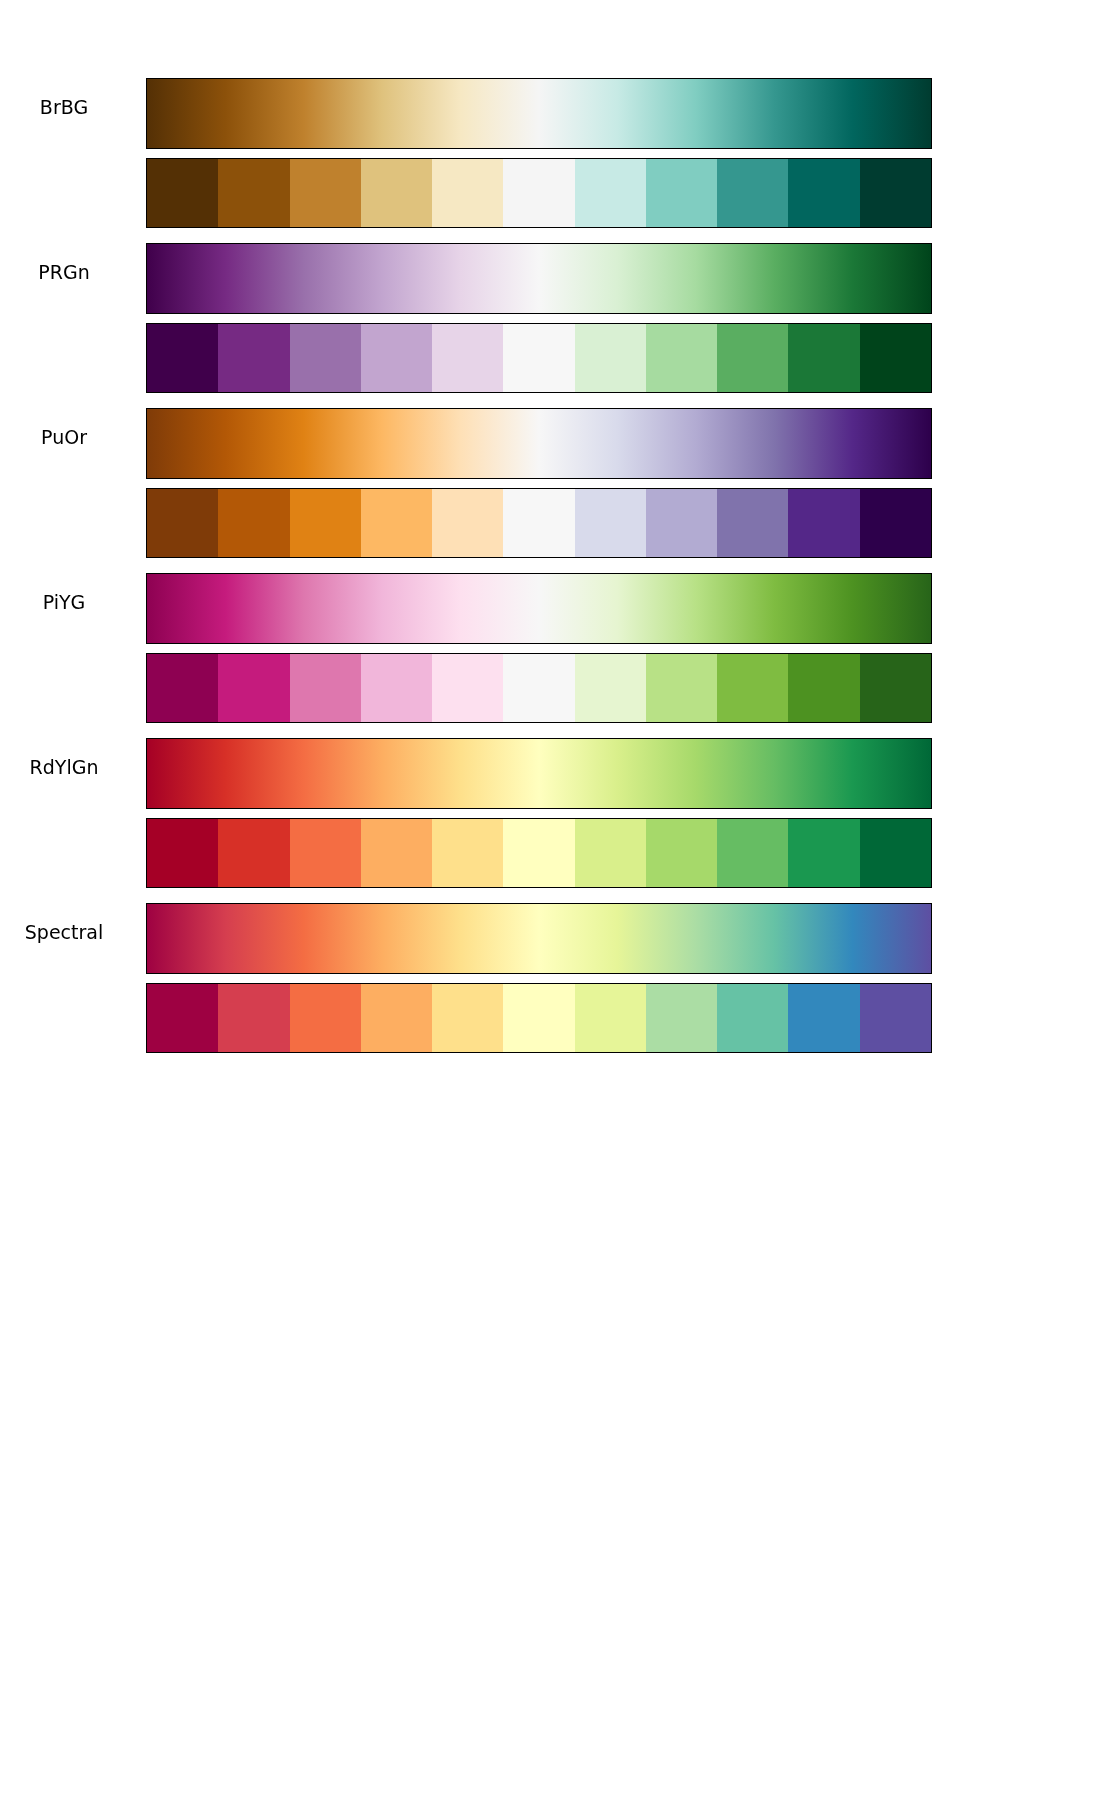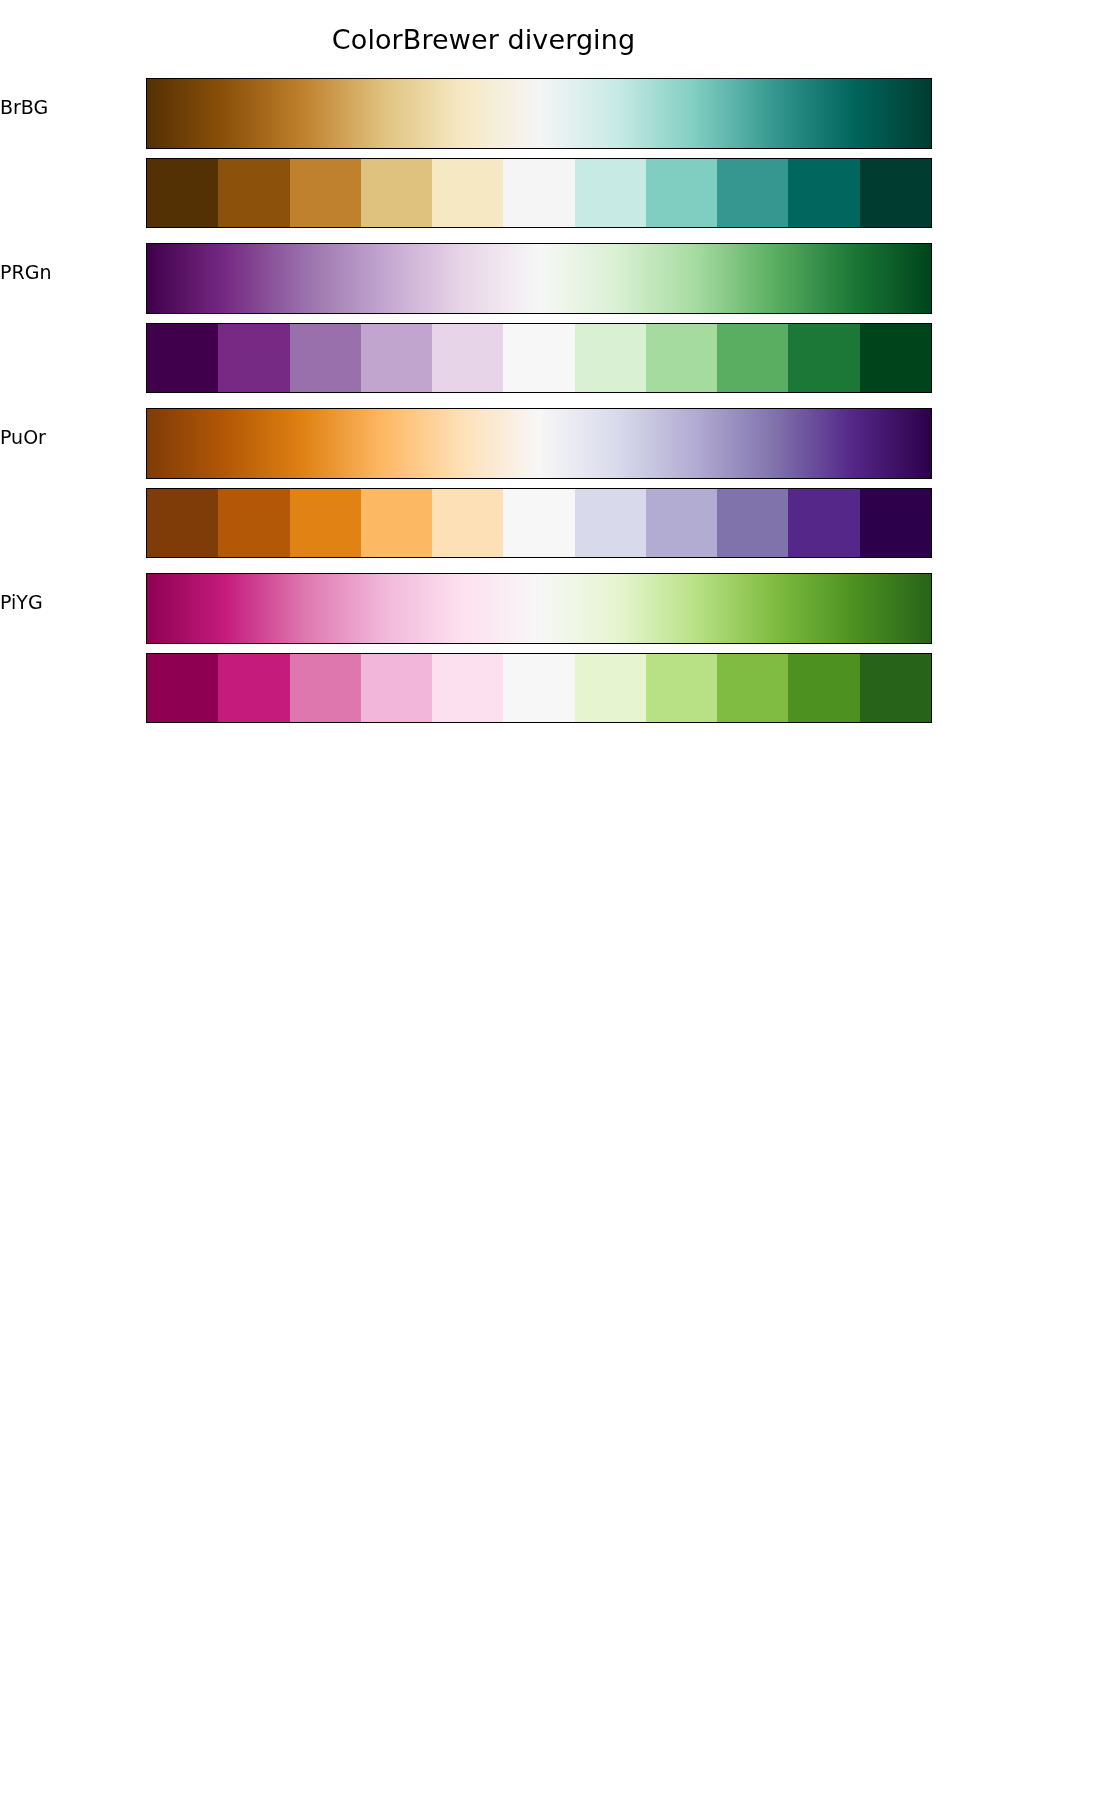--- a/index.html
+++ b/index.html
@@ -38,21 +38,21 @@
   }
   .cmap-group {
     position: relative;
     height: 165px;
   }
   .cmap-label {
     position: absolute;
     left: 0;
     top: 18px;
     width: 128px;
-    text-align: left;
+    text-align: center;
     font-size: 19px;
     color: #000000;
     line-height: 22px;
   }
   .bar {
     position: absolute;
     left: 146px;
     width: 786px;
     border: 1.6px solid #000000;
     box-sizing: border-box;
@@ -69,21 +69,20 @@
   }
   .bar-discrete .swatch {
     flex: 1 1 0;
     height: 100%;
   }
 </style>
 </head>
 <body>
 
 <div id="figure">
-  <div id="figure-title">ColorBrewer diverging</div>
   <div id="cmap-list">
       <div class="cmap-group">
         <div class="cmap-label">BrBG</div>
         <div class="bar bar-continuous" style="background: linear-gradient(to right, rgb(84, 48, 5) 0%, rgb(140, 81, 10) 10%, rgb(191, 129, 45) 20%, rgb(223, 194, 125) 30%, rgb(246, 232, 195) 40%, rgb(245, 245, 245) 50%, rgb(199, 234, 229) 60%, rgb(128, 205, 193) 70%, rgb(53, 151, 143) 80%, rgb(1, 102, 94) 90%, rgb(0, 60, 48) 100%);"></div>
         <div class="bar bar-discrete">
           <div class="swatch" style="background: rgb(84, 48, 5);"></div>
           <div class="swatch" style="background: rgb(140, 81, 10);"></div>
           <div class="swatch" style="background: rgb(191, 129, 45);"></div>
           <div class="swatch" style="background: rgb(223, 194, 125);"></div>
           <div class="swatch" style="background: rgb(246, 232, 195);"></div>
@@ -139,14 +138,48 @@
           <div class="swatch" style="background: rgb(241, 182, 218);"></div>
           <div class="swatch" style="background: rgb(253, 224, 239);"></div>
           <div class="swatch" style="background: rgb(247, 247, 247);"></div>
           <div class="swatch" style="background: rgb(230, 245, 208);"></div>
           <div class="swatch" style="background: rgb(184, 225, 134);"></div>
           <div class="swatch" style="background: rgb(127, 188, 65);"></div>
           <div class="swatch" style="background: rgb(77, 146, 33);"></div>
           <div class="swatch" style="background: rgb(39, 100, 25);"></div>
         </div>
       </div>
+      <div class="cmap-group">
+        <div class="cmap-label">RdYlGn</div>
+        <div class="bar bar-continuous" style="background: linear-gradient(to right, rgb(165, 0, 38) 0%, rgb(215, 48, 39) 10%, rgb(244, 109, 67) 20%, rgb(253, 174, 97) 30%, rgb(254, 224, 139) 40%, rgb(255, 255, 191) 50%, rgb(217, 239, 139) 60%, rgb(166, 217, 106) 70%, rgb(102, 189, 99) 80%, rgb(26, 152, 80) 90%, rgb(0, 104, 55) 100%);"></div>
+        <div class="bar bar-discrete">
+          <div class="swatch" style="background: rgb(165, 0, 38);"></div>
+          <div class="swatch" style="background: rgb(215, 48, 39);"></div>
+          <div class="swatch" style="background: rgb(244, 109, 67);"></div>
+          <div class="swatch" style="background: rgb(253, 174, 97);"></div>
+          <div class="swatch" style="background: rgb(254, 224, 139);"></div>
+          <div class="swatch" style="background: rgb(255, 255, 191);"></div>
+          <div class="swatch" style="background: rgb(217, 239, 139);"></div>
+          <div class="swatch" style="background: rgb(166, 217, 106);"></div>
+          <div class="swatch" style="background: rgb(102, 189, 99);"></div>
+          <div class="swatch" style="background: rgb(26, 152, 80);"></div>
+          <div class="swatch" style="background: rgb(0, 104, 55);"></div>
+        </div>
+      </div>
+      <div class="cmap-group">
+        <div class="cmap-label">Spectral</div>
+        <div class="bar bar-continuous" style="background: linear-gradient(to right, rgb(158, 1, 66) 0%, rgb(213, 62, 79) 10%, rgb(244, 109, 67) 20%, rgb(253, 174, 97) 30%, rgb(254, 224, 139) 40%, rgb(255, 255, 191) 50%, rgb(230, 245, 152) 60%, rgb(171, 221, 164) 70%, rgb(102, 194, 165) 80%, rgb(50, 136, 189) 90%, rgb(94, 79, 162) 100%);"></div>
+        <div class="bar bar-discrete">
+          <div class="swatch" style="background: rgb(158, 1, 66);"></div>
+          <div class="swatch" style="background: rgb(213, 62, 79);"></div>
+          <div class="swatch" style="background: rgb(244, 109, 67);"></div>
+          <div class="swatch" style="background: rgb(253, 174, 97);"></div>
+          <div class="swatch" style="background: rgb(254, 224, 139);"></div>
+          <div class="swatch" style="background: rgb(255, 255, 191);"></div>
+          <div class="swatch" style="background: rgb(230, 245, 152);"></div>
+          <div class="swatch" style="background: rgb(171, 221, 164);"></div>
+          <div class="swatch" style="background: rgb(102, 194, 165);"></div>
+          <div class="swatch" style="background: rgb(50, 136, 189);"></div>
+          <div class="swatch" style="background: rgb(94, 79, 162);"></div>
+        </div>
+      </div>
     </div>
 </div>
 
 </body></html>

